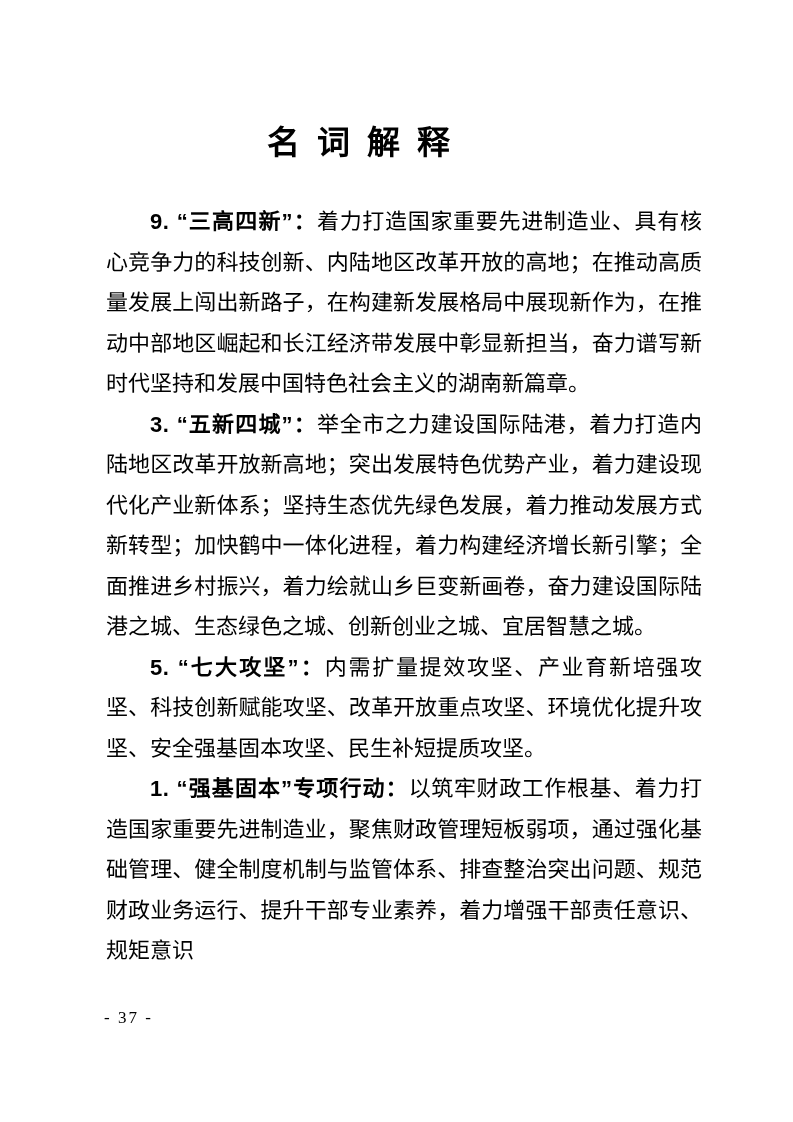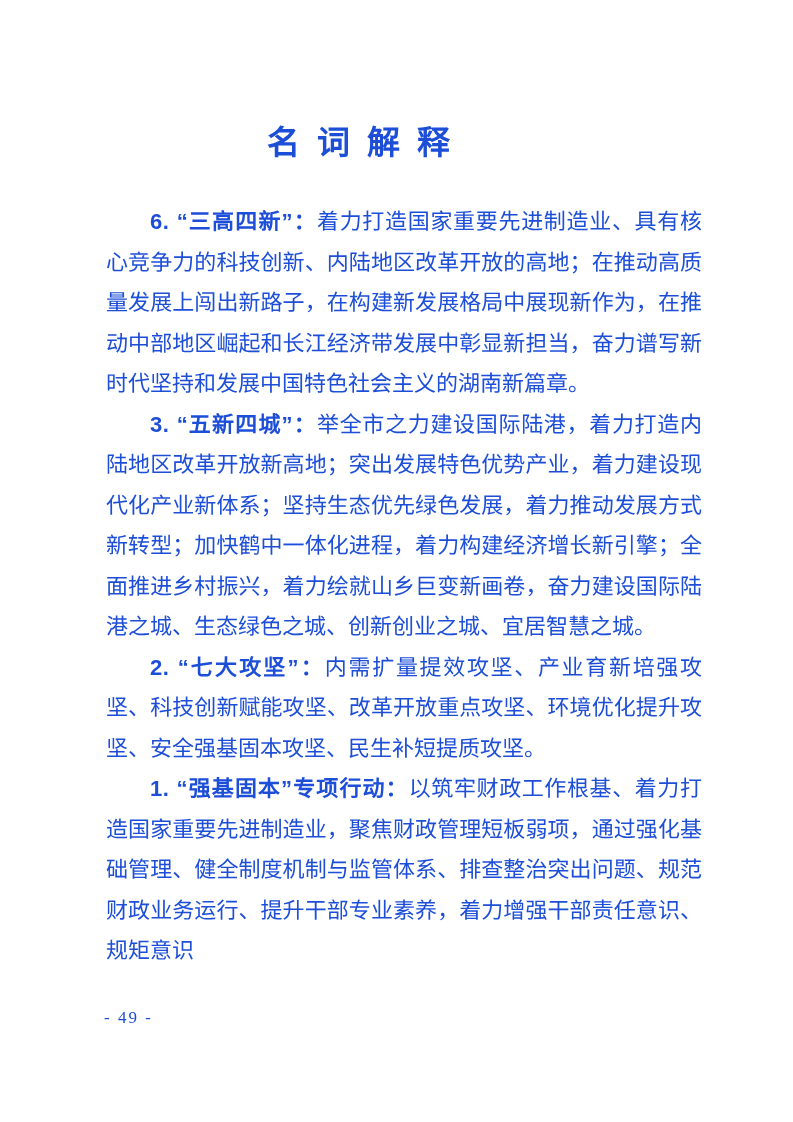--- a/index.html
+++ b/index.html
@@ -5,21 +5,21 @@
   html, body {
     margin: 0;
     padding: 0;
     background: #ffffff;
   }
   .page {
     position: relative;
     width: 717px;
     height: 1122px;
     background: #ffffff;
-    color: #1d4ed8;
+    color: #000000;
     font-family: "Liberation Serif", serif;
     overflow: hidden;
   }
   .doc-title {
     position: absolute;
     top: 122px;
     left: 0;
     right: 0;
     margin: 0;
     text-align: center;
@@ -61,26 +61,26 @@
 </style>
 </head>
 <body>
 
 <div class="page">
 
   <h1 class="doc-title">名词解释</h1>
 
   <div class="content">
 
-    <p><span class="term">6. “三高四新”：</span><span>着力打造国家重要先进制造业、具有核心竞争力的科技创新、内陆地区改革开放的高地；在推动高质量发展上闯出新路子，在构建新发展格局中展现新作为，在推动中部地区崛起和长江经济带发展中彰显新担当，奋力谱写新时代坚持和发展中国特色社会主义的湖南新篇章。</span></p>
+    <p><span class="term">9. “三高四新”：</span><span>着力打造国家重要先进制造业、具有核心竞争力的科技创新、内陆地区改革开放的高地；在推动高质量发展上闯出新路子，在构建新发展格局中展现新作为，在推动中部地区崛起和长江经济带发展中彰显新担当，奋力谱写新时代坚持和发展中国特色社会主义的湖南新篇章。</span></p>
 
     <p><span class="term">3. “五新四城”：</span><span>举全市之力建设国际陆港，着力打造内陆地区改革开放新高地；突出发展特色优势产业，着力建设现代化产业新体系；坚持生态优先绿色发展，着力推动发展方式新转型；加快鹤中一体化进程，着力构建经济增长新引擎；全面推进乡村振兴，着力绘就山乡巨变新画卷，奋力建设国际陆港之城、生态绿色之城、创新创业之城、宜居智慧之城。</span></p>
 
-    <p><span class="term">2. “七大攻坚”：</span><span>内需扩量提效攻坚、产业育新培强攻坚、科技创新赋能攻坚、改革开放重点攻坚、环境优化提升攻坚、安全强基固本攻坚、民生补短提质攻坚。</span></p>
+    <p><span class="term">5. “七大攻坚”：</span><span>内需扩量提效攻坚、产业育新培强攻坚、科技创新赋能攻坚、改革开放重点攻坚、环境优化提升攻坚、安全强基固本攻坚、民生补短提质攻坚。</span></p>
 
 
     <p><span class="term">1. “强基固本”专项行动：</span><span>以筑牢财政工作根基、着力打造国家重要先进制造业，聚焦财政管理短板弱项，通过强化基础管理、健全制度机制与监管体系、排查整治突出问题、规范财政业务运行、提升干部专业素养，着力增强干部责任意识、规矩意识</span></p>
 
   </div>
 
-  <div class="page-footer">- 49 -</div>
+  <div class="page-footer">- 37 -</div>
 
 </div>
 
 </body></html>

